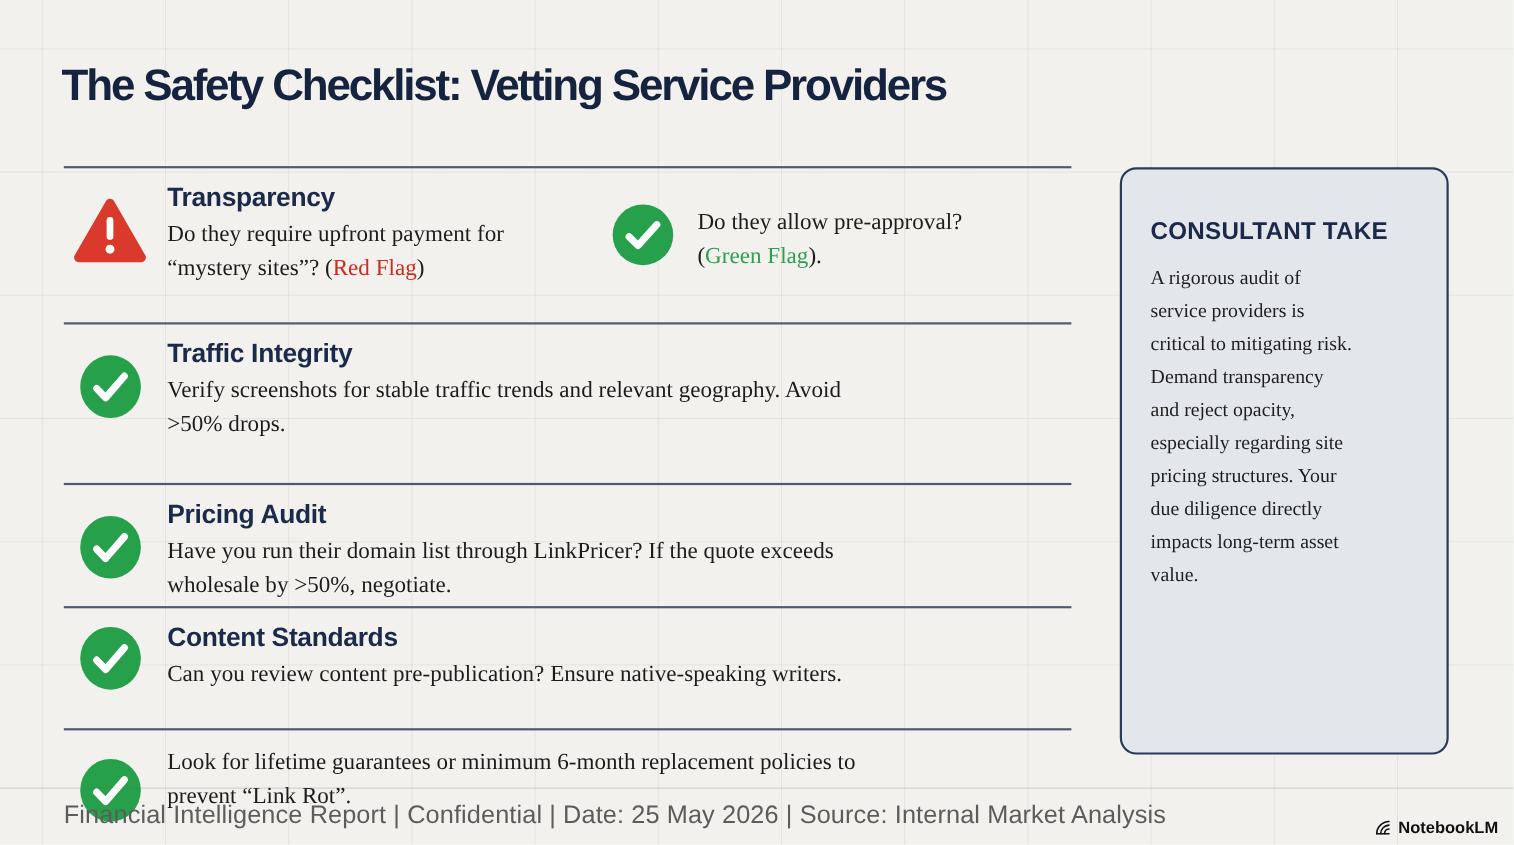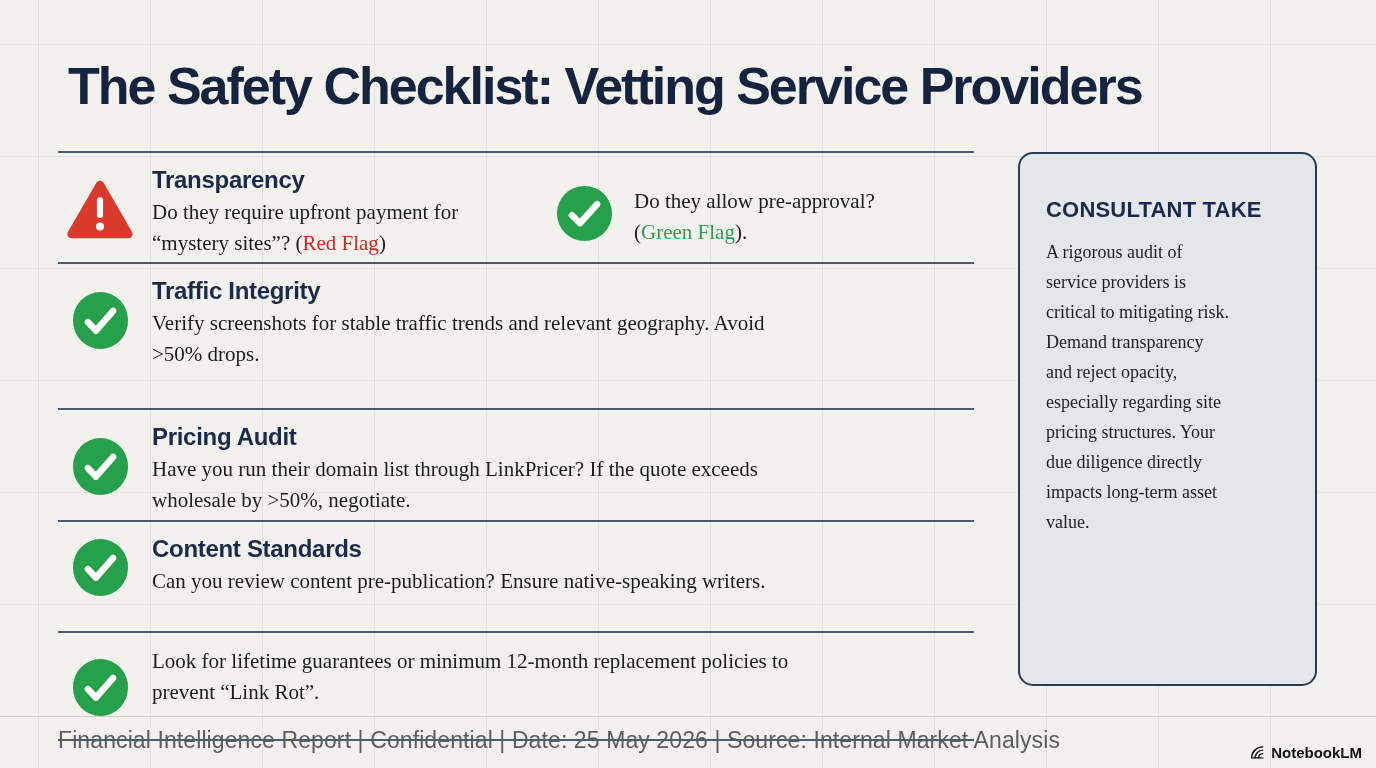--- a/index.html
+++ b/index.html
@@ -11,34 +11,34 @@
   .canvas{
     position:relative; width:1376px; height:768px;
     background-color:#f2f1ee;
     background-image:
       linear-gradient(to right, rgba(105,105,95,0.10) 1px, transparent 1px),
       linear-gradient(to bottom, rgba(105,105,95,0.10) 1px, transparent 1px);
     background-size:112px 112px;
     background-position:38px 44px;
   }
   .title{
-    position:absolute; left:68px; top:56px;
-    font-size:52px; font-weight:800; letter-spacing:-2px;
+    position:absolute; left:56px; top:56px;
+    font-size:40px; font-weight:800; letter-spacing:-2px;
     color:#16233f; white-space:nowrap;
   }
   
   .checklist{
     position:absolute; left:58px; top:151px; width:916px;
     border-top:2px solid #4d5a74;
   }
   .row{
     position:relative; border-bottom:2px solid #4d5a74;
     padding:13px 0 0 94px;
   }
-  .row-1{ height:111px; }
+  .row-1{ height:142px; }
   .row-2{ height:146px; }
   .row-3{ height:112px; }
   .row-4{ height:111px;  }
   .row-5{ height:108px; }
   .row-heading{
     font-size:24px; font-weight:700; letter-spacing:-0.3px;
     color:#1b2a4a; margin-bottom:3px;
   }
   .row-body{
     font-family:"Liberation Serif","DejaVu Serif",serif;
@@ -154,21 +154,21 @@
       <div class="row-body">Can you review content pre-publication? Ensure native-speaking writers.</div>
     </div>
 
     <div class="row row-5">
       <span class="icon-badge check-icon-left">
         <svg viewBox="0 0 24 24" width="57" height="59" preserveAspectRatio="none">
           <circle cx="12" cy="12" r="11.6" fill="#27a04b"></circle>
           <path d="M6.7 12.7l3.4 3.4 7.2-8" fill="none" stroke="#fff" stroke-width="2.7" stroke-linecap="round" stroke-linejoin="round"></path>
         </svg>
       </span>
-      <div class="row-body">Look for lifetime guarantees or minimum 12-month replacement policies to
+      <div class="row-body">Look for lifetime guarantees or minimum 6-month replacement policies to
 prevent “Link Rot”.</div>
     </div>
 
   </div>
 
   <div class="panel">
     <div class="panel-heading">CONSULTANT TAKE</div>
     <div class="panel-body">A rigorous audit of
 service providers is
 critical to mitigating risk.

